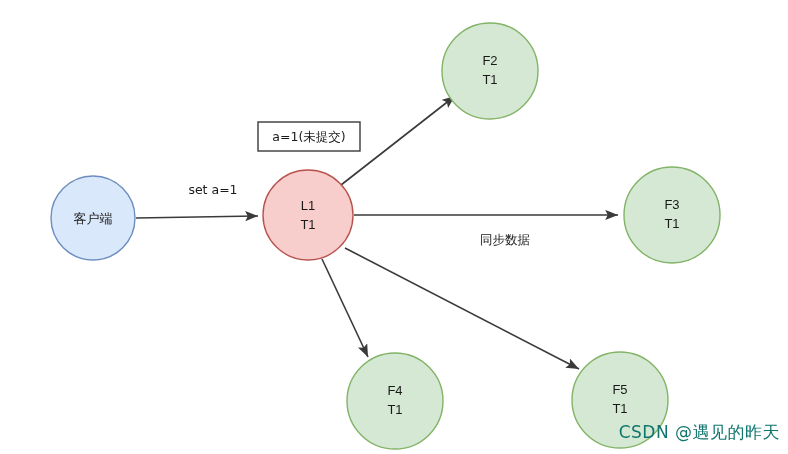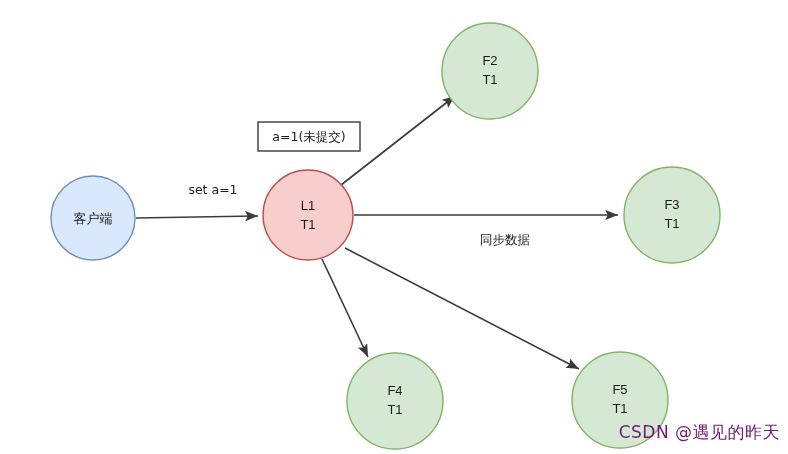--- a/index.html
+++ b/index.html
@@ -48,21 +48,21 @@
   .edge-line {
     stroke: #3a3a3a;
     stroke-width: 1.6;
     fill: none;
   }
   .watermark {
     position: absolute;
     right: 8px;
     bottom: 10px;
     font-size: 17px;
-    color: #701a75;
+    color: #0f766e;
     font-family: "DejaVu Sans", "Liberation Sans", sans-serif;
     white-space: nowrap;
     user-select: none;
     letter-spacing: 0.5px;
   }
 </style>
 </head>
 <body>
 
 <div id="canvas">

